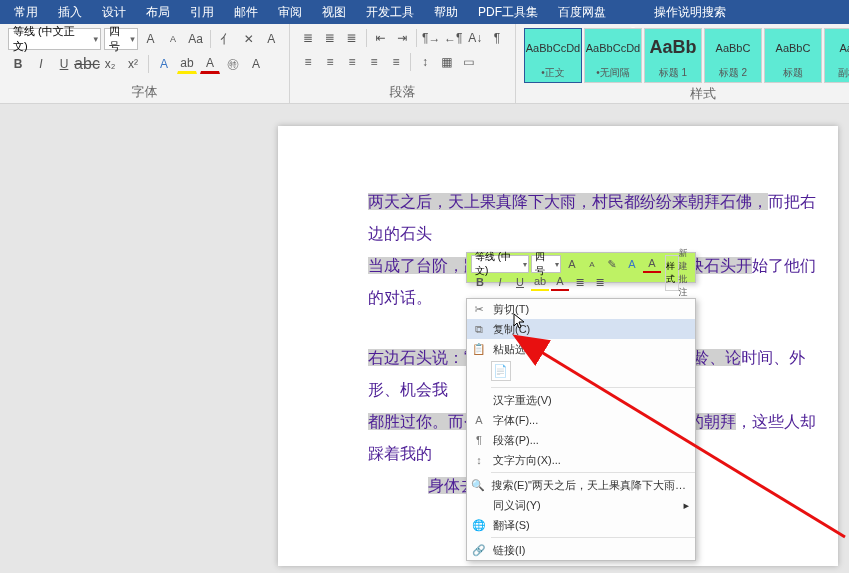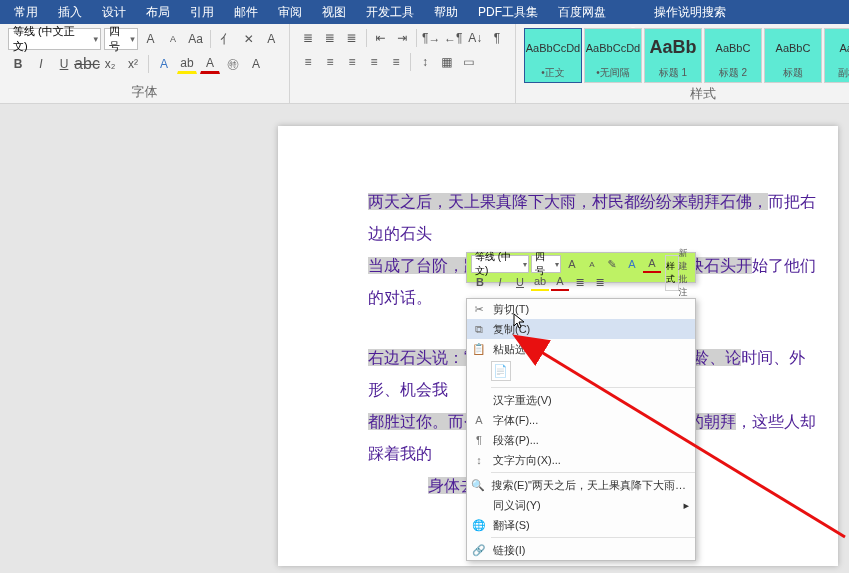--- a/index.html
+++ b/index.html
@@ -139,20 +139,21 @@
         <div class="ibtn">≡</div>
         <div class="ibtn">≡</div>
         <div class="ibtn">≡</div>
         <div class="ibtn">≡</div>
         <div class="sep"></div>
         <div class="ibtn">↕</div>
         <div class="ibtn">▦</div>
         <div class="ibtn">▭</div>
       </div>
     </div>
+    <div class="label">段落</div>
   </div>
 
   <div class="ribbon-group styles-group">
     <div class="body styles-body" id="styles-body">
         <div class="style-tile sel">
           <div class="style-sample">AaBbCcDd</div>
           <div class="style-name">•正文</div>
         </div>
         <div class="style-tile">
           <div class="style-sample">AaBbCcDd</div>

